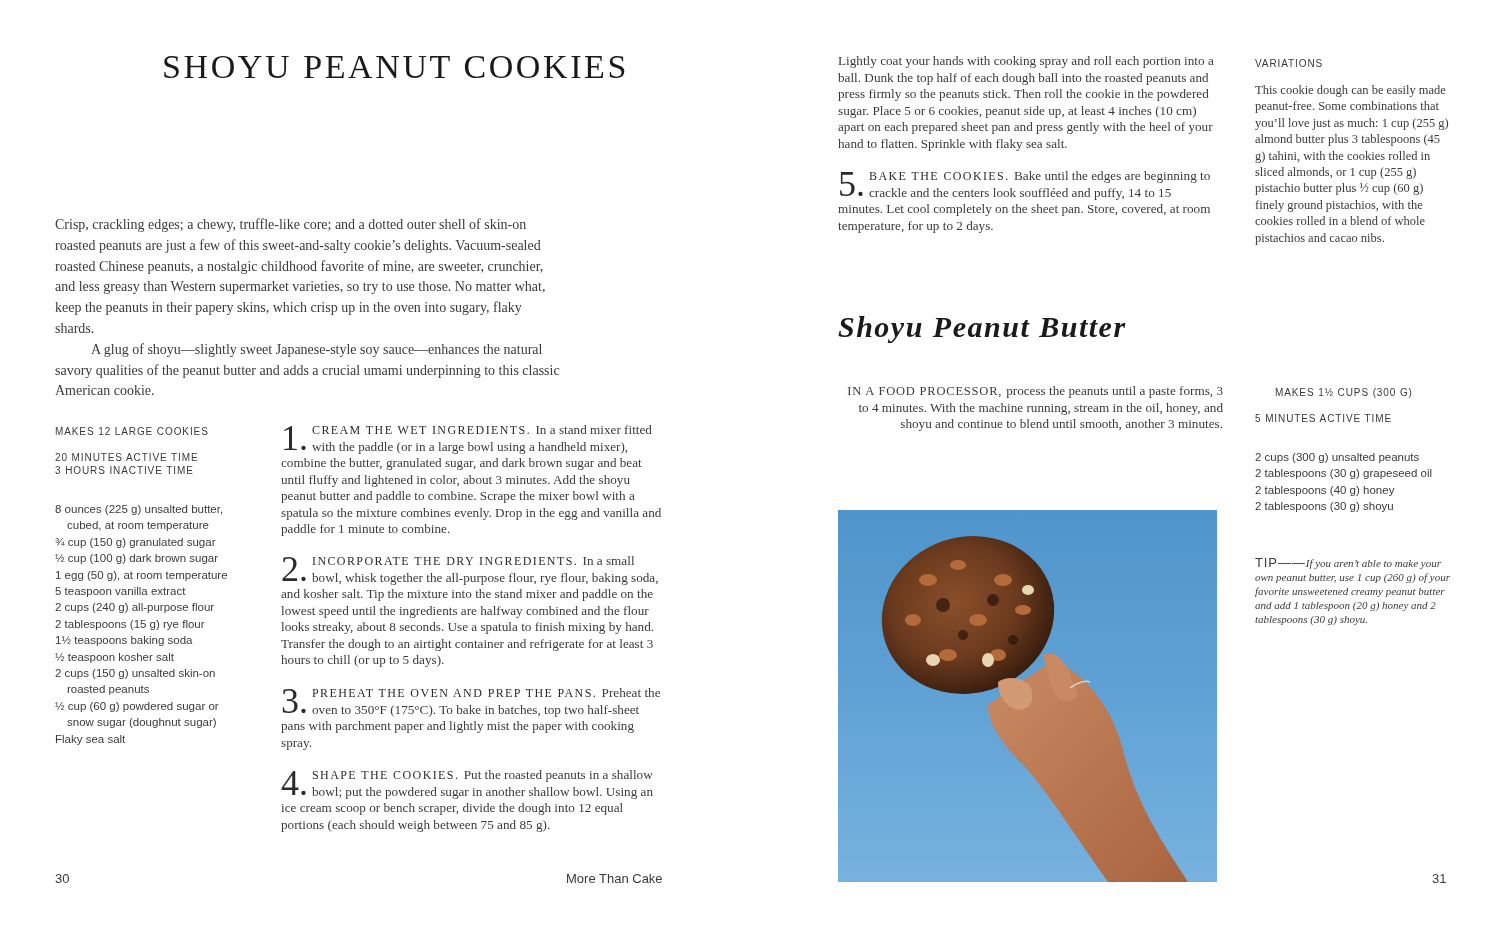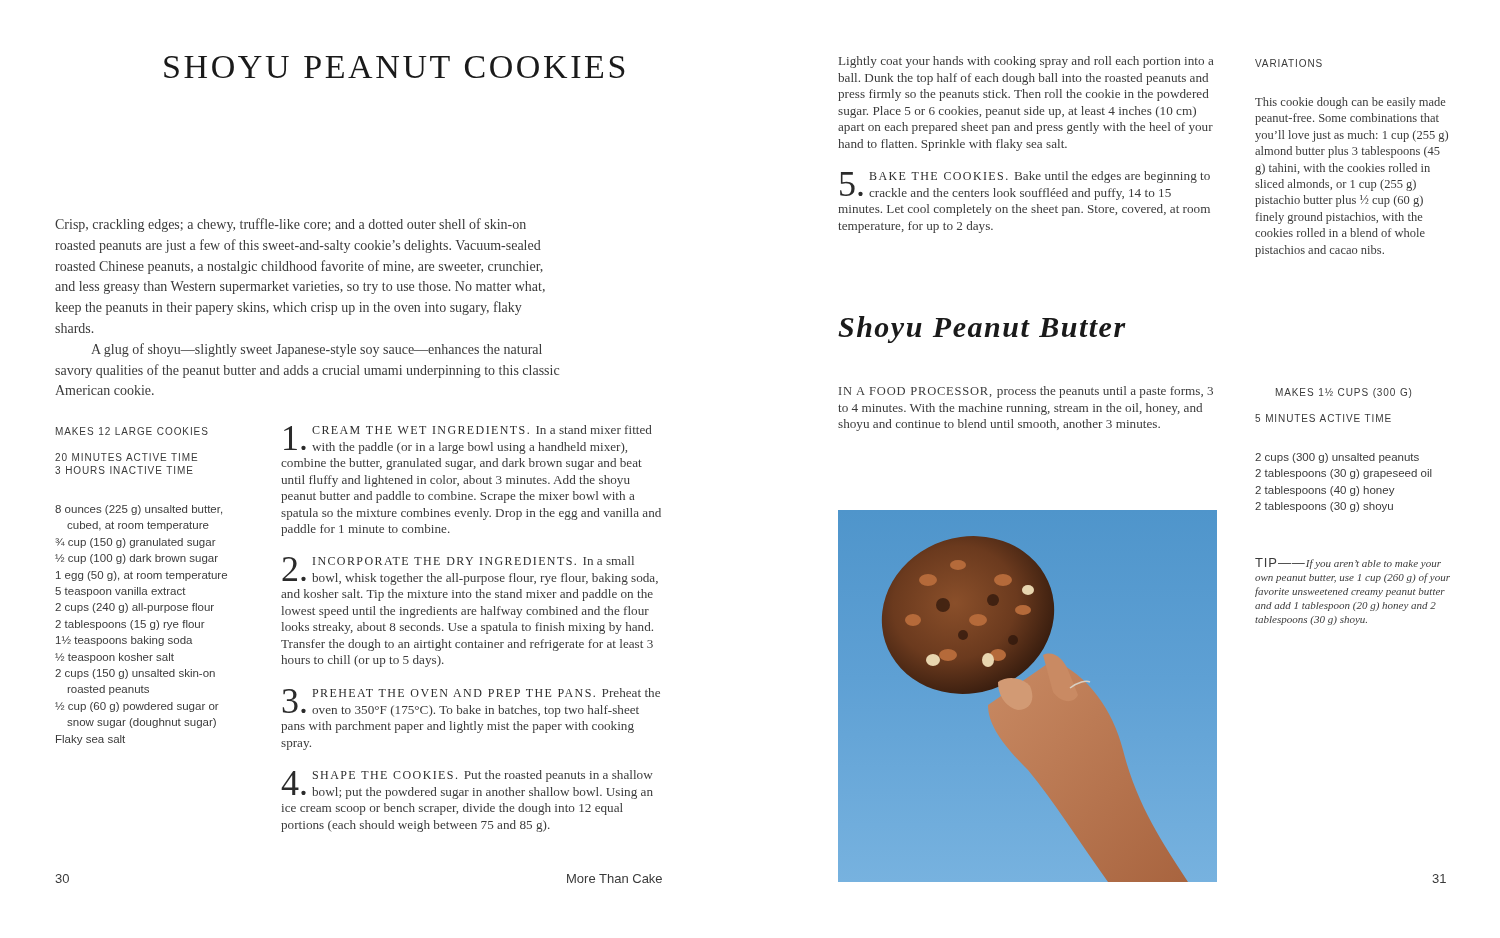--- a/index.html
+++ b/index.html
@@ -53,26 +53,26 @@
       float: left; font-size: 36px; line-height: 30px; margin-right: 4px; margin-top: 1px;
       color: #2b2b2b; font-weight: normal;
     }
     .step .head {
       font-size: 12px; letter-spacing: 1.4px; text-transform: uppercase; color: #2b2b2b;
     }
 
     .variations-label { left: 1255px; top: 57px; text-align: right; }
     .variations-text {
       left: 1255px; top: 82px; width: 195px;
-      font-family: "Liberation Serif", serif; font-size: 12.5px; line-height: 16.4px; color: #3a3a3a; margin-top: 12px;
+      font-family: "Liberation Serif", serif; font-size: 12.5px; line-height: 16.4px; color: #3a3a3a;
     }
 
     .pb-method {
       left: 838px; top: 383px; width: 385px;
-      font-family: "Liberation Serif", serif; font-size: 13.2px; line-height: 16.5px; color: #3a3a3a;
+      font-family: "Liberation Serif", serif; font-size: 13.2px; line-height: 16.5px; color: #3a3a3a; text-align: right;
     }
     .pb-method .caps { letter-spacing: 0.8px; text-transform: uppercase; font-size: 12.5px; }
 
     .tip {
       left: 1255px; top: 556px; width: 195px;
       font-family: "Liberation Serif", serif; font-style: italic;
       font-size: 11px; line-height: 14px; color: #3a3a3a;
     }
     .tip .tip-label {
       font-family: Liberation Sans, sans-serif; font-style: normal;

